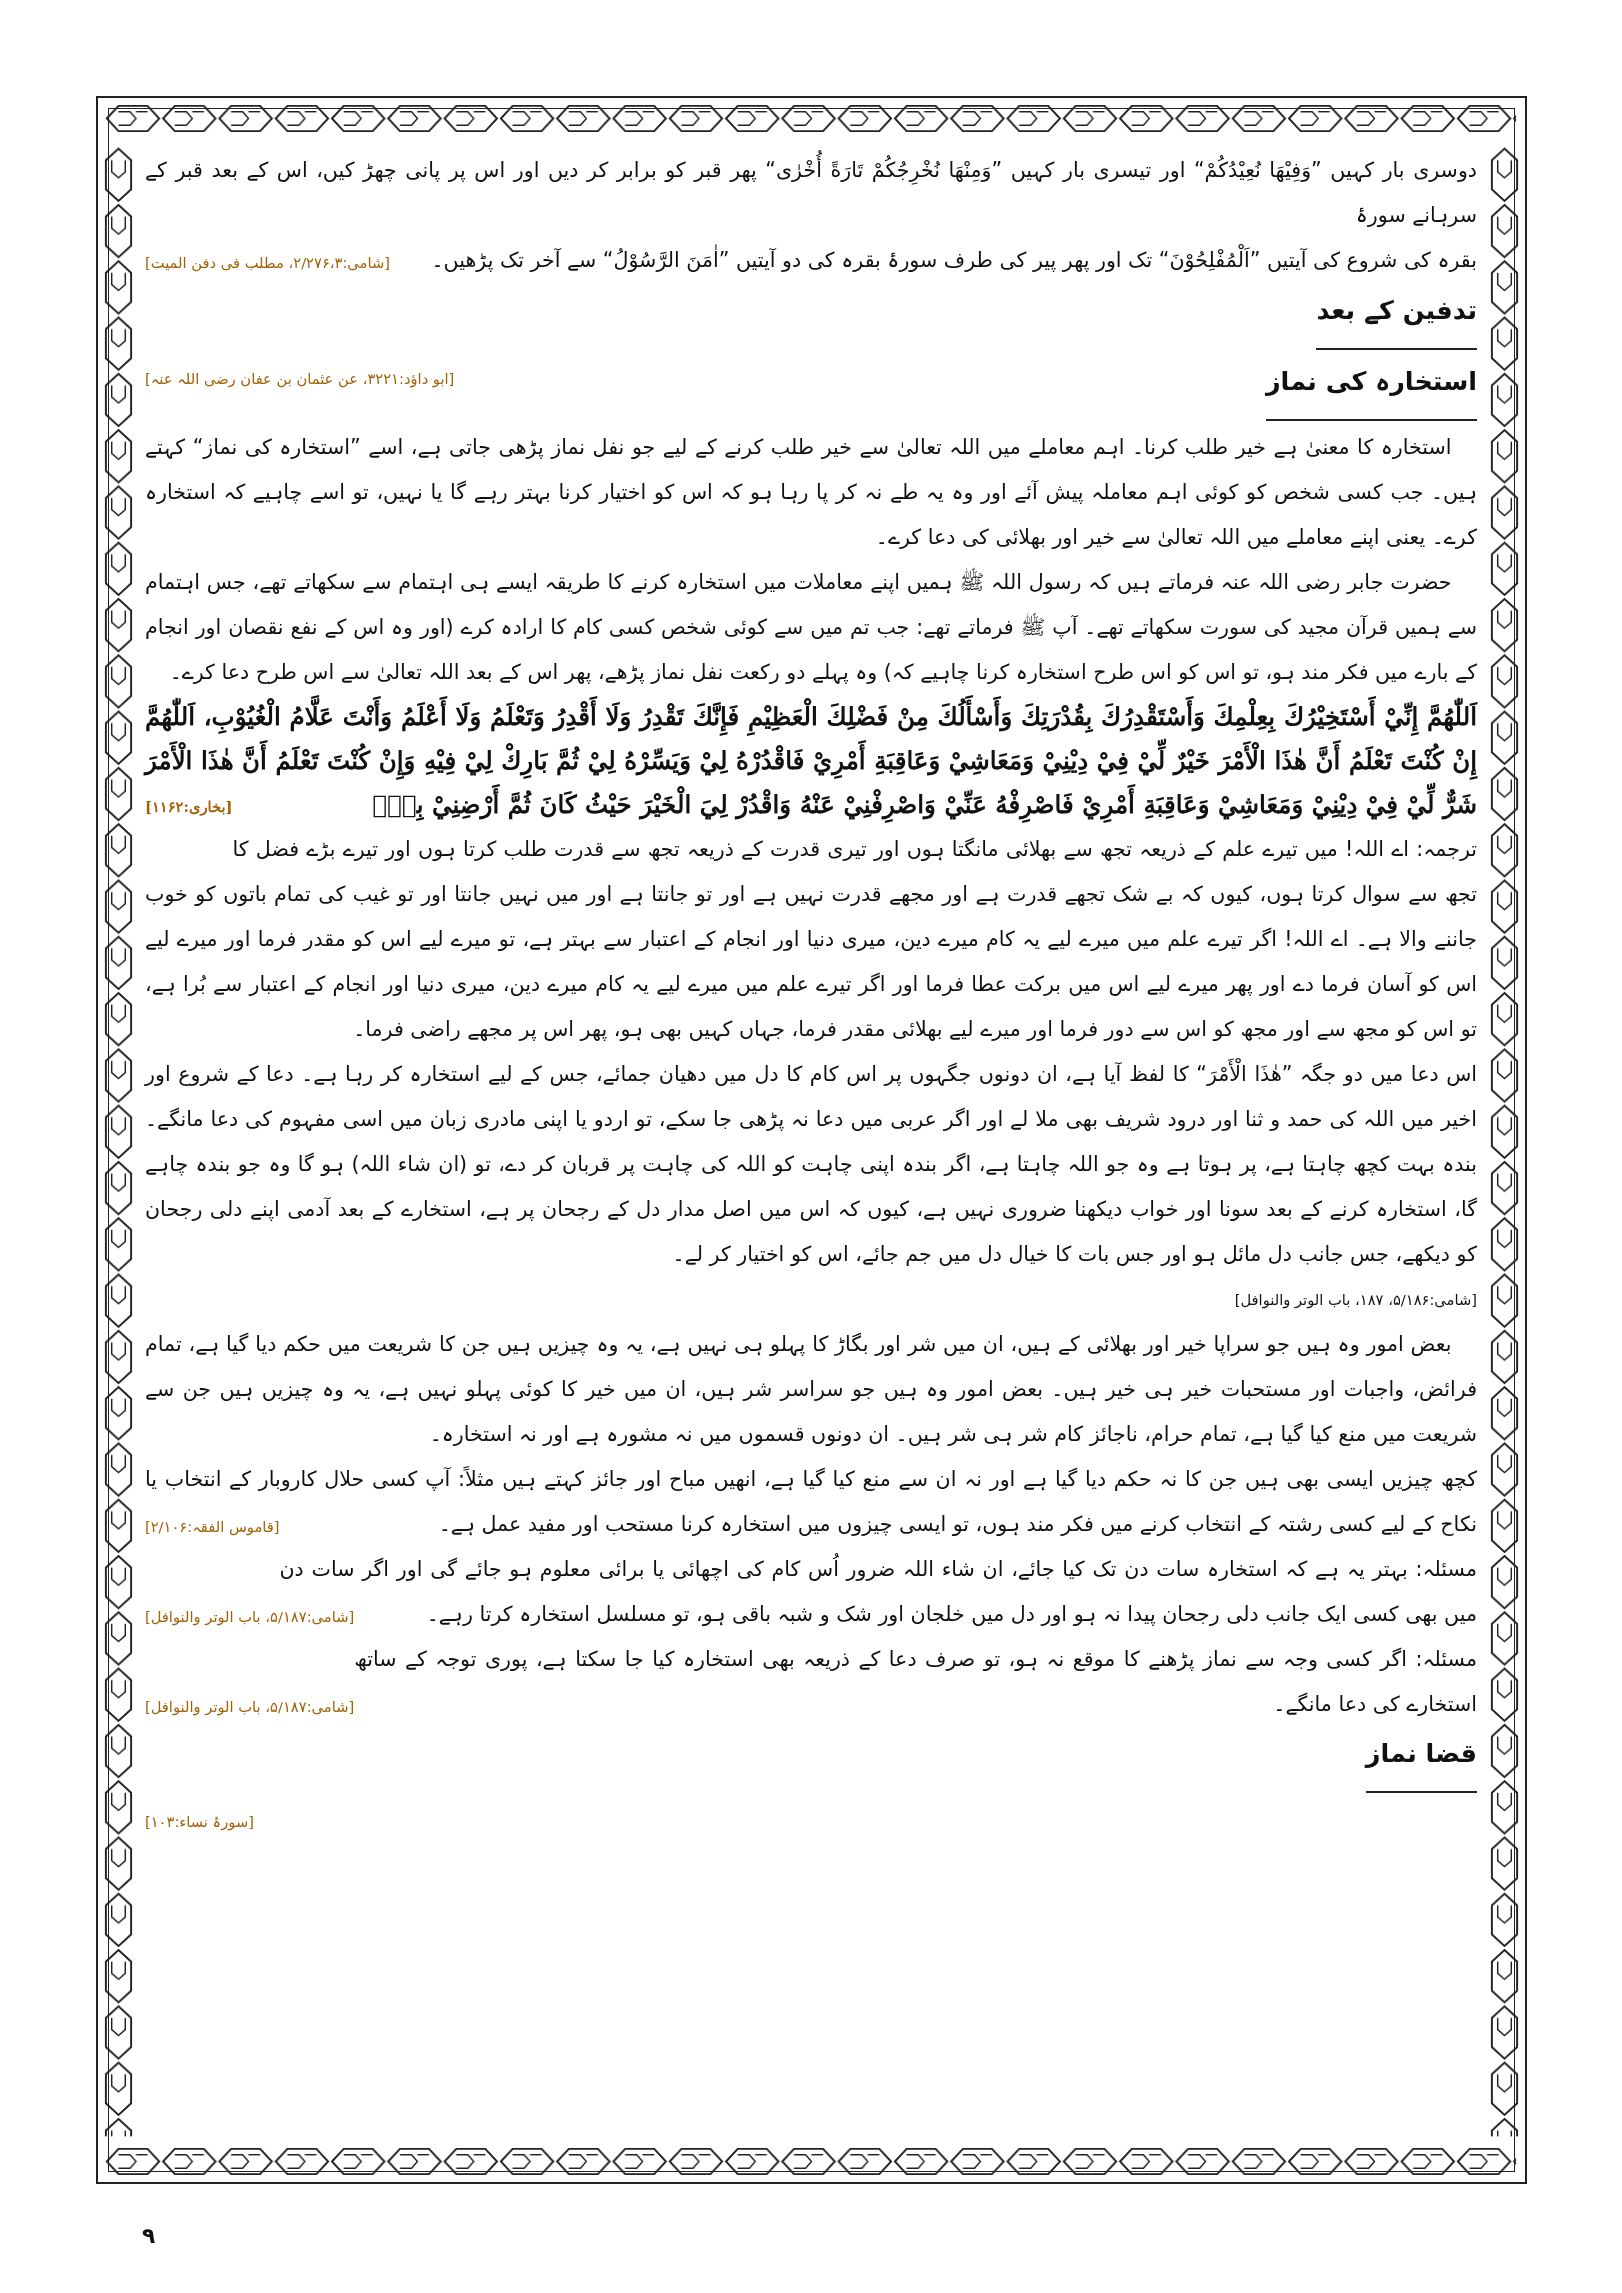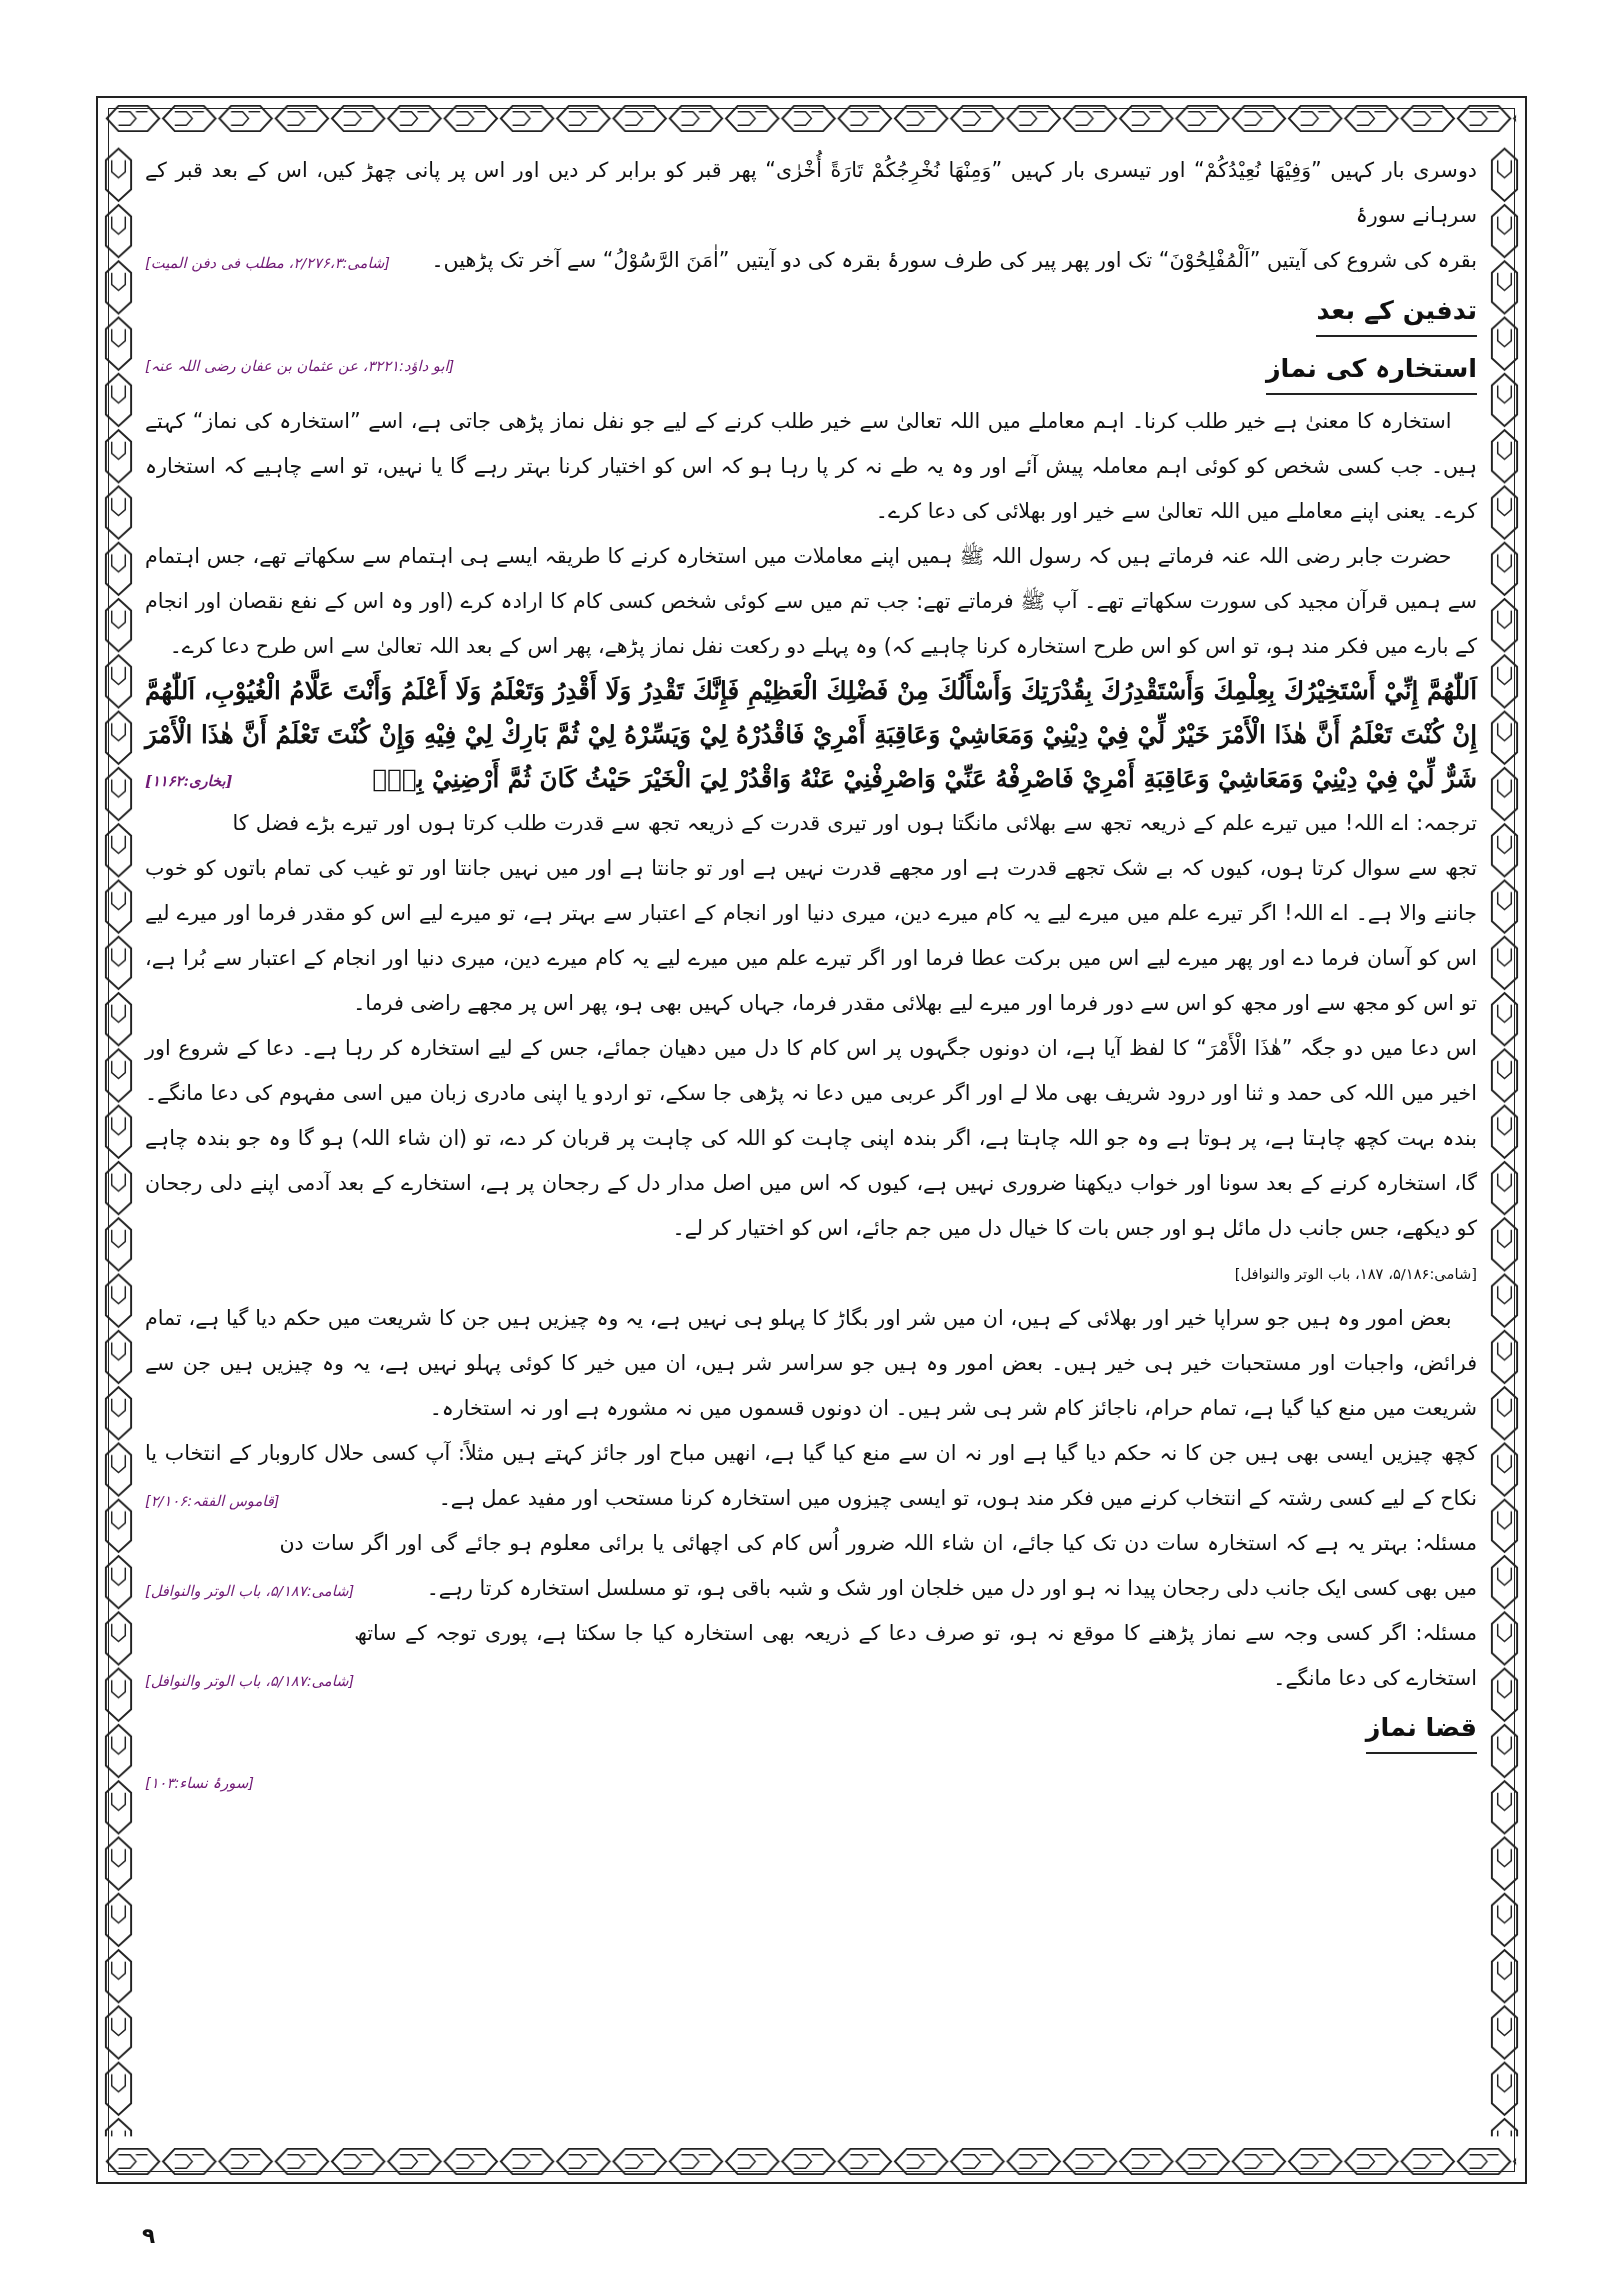--- a/index.html
+++ b/index.html
@@ -11,23 +11,23 @@
   .border-top, .border-bottom { position:absolute; left:0; right:0; height:33px; overflow:hidden; }
   .border-top { top:3.9px; } .border-bottom { bottom:3.9px; }
   .border-left, .border-right { position:absolute; top:39px; bottom:39px; width:33px; overflow:hidden; }
   .border-left { left:3.9px; } .border-right { right:3.9px; }
   .border-top svg, .border-bottom svg, .border-left svg, .border-right svg { display:block; }
   .content { position:absolute; left:145px; right:145px; top:148px; direction:rtl; text-align:justify;
              font-family:"DejaVu Sans", sans-serif; font-size:20.6px; line-height:45px; }
   .p { margin:0; position:relative; }
   .indent { text-indent:25.5px; }
   .heading { display:inline-block; font-size:25.5px; font-weight:bold; margin:5.9px 0 3.9px 0;
-             padding-bottom:3px; border-bottom:2px solid #222; line-height:43px; }
+             padding-bottom:16px; border-bottom:2px solid #222; line-height:43px; }
   .heading-wrap { text-align:right; }
-  .cite-inline { float:left; font-size:14.7px; color:#701a75; margin-top:2px;font-style:italic; }
+  .cite-inline { float:left; font-size:14.7px; color:#a16207; margin-top:2px; }
   .arabic { font-family:"DejaVu Serif", serif; font-size:24.5px; line-height:44px; font-weight:bold; text-align:justify; }
   .page-number { position:absolute; left:142px; top:2223px; font-size:21.6px; font-weight:bold; }
   .cite-line { text-align:right; direction:rtl; font-size:14.7px; }
 </style>
 </head>
 <body>
 
 <div class="frame">
   <div class="border-top">
     <svg width="1425" height="33" viewBox="0 0 1454 34">

